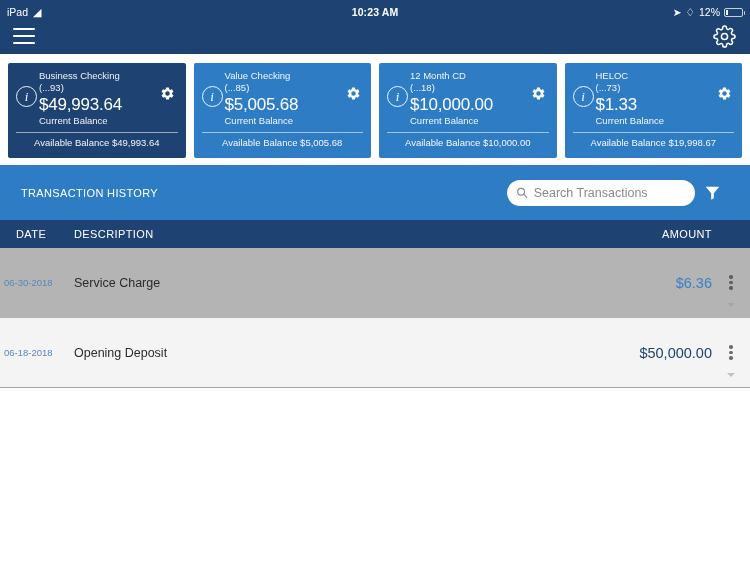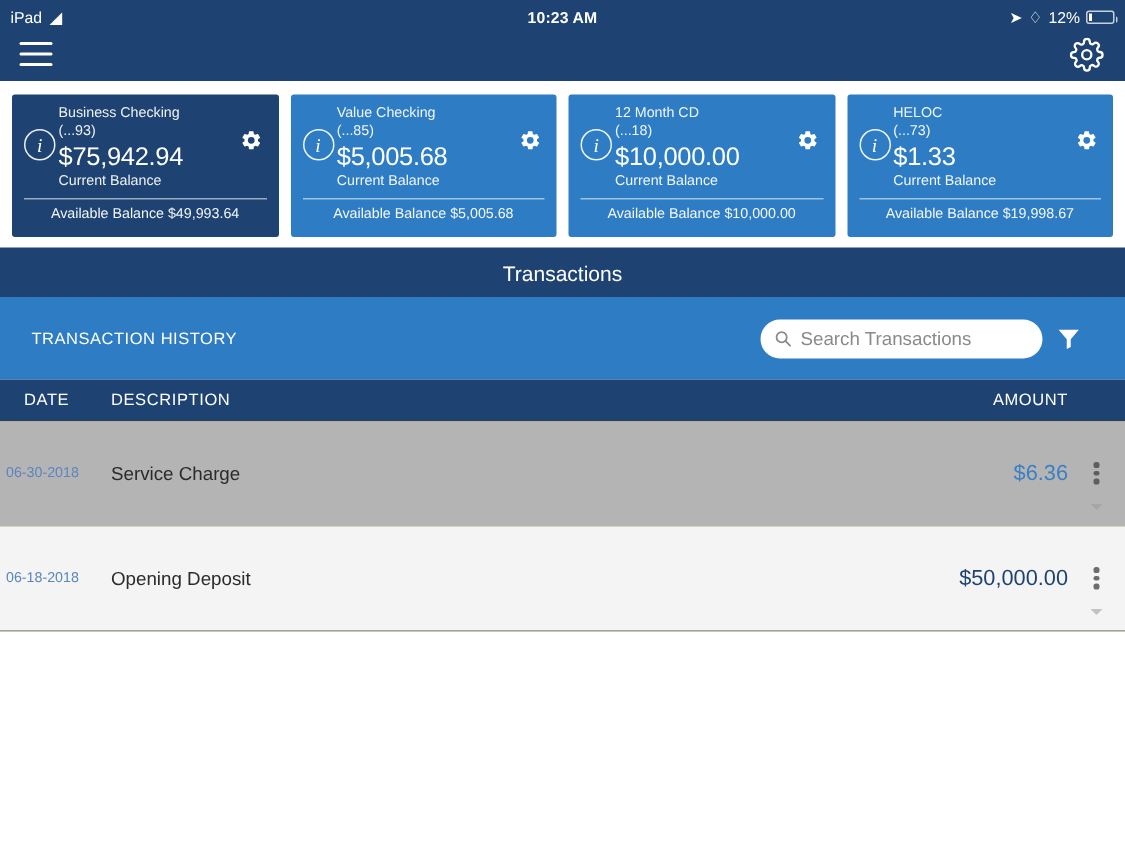--- a/index.html
+++ b/index.html
@@ -182,21 +182,21 @@
   </div>
 
   <div class="cards-wrap">
 
     <div class="card selected">
       <div class="card-top">
         <div class="info-icon">i</div>
         <div class="card-mid">
           <div class="acct-name">Business Checking</div>
           <div class="acct-mask">(...93)</div>
-          <div class="acct-balance">$75,942.94</div>
+          <div class="acct-balance">$49,993.64</div>
           <div class="acct-sub">Current Balance</div>
         </div>
         <div class="card-gear">
           <svg width="15" height="15" viewBox="0 0 24 24" fill="#ffffff">
             <path d="M19.14 12.94a7.07 7.07 0 0 0 0-1.88l2.03-1.58a.5.5 0 0 0 .12-.64l-1.92-3.32a.5.5 0 0 0-.6-.22l-2.39.96a7.02 7.02 0 0 0-1.62-.94l-.36-2.54a.5.5 0 0 0-.5-.42h-3.84a.5.5 0 0 0-.5.42l-.36 2.54c-.58.24-1.12.56-1.62.94l-2.39-.96a.5.5 0 0 0-.6.22L2.71 8.84a.5.5 0 0 0 .12.64l2.03 1.58a7.07 7.07 0 0 0 0 1.88l-2.03 1.58a.5.5 0 0 0-.12.64l1.92 3.32c.12.22.38.3.6.22l2.39-.96c.5.38 1.04.7 1.62.94l.36 2.54c.04.24.25.42.5.42h3.84c.25 0 .46-.18.5-.42l.36-2.54c.58-.24 1.12-.56 1.62-.94l2.39.96c.22.08.48 0 .6-.22l1.92-3.32a.5.5 0 0 0-.12-.64zM12 15.6A3.6 3.6 0 1 1 15.6 12 3.6 3.6 0 0 1 12 15.6z"></path>
           </svg>
         </div>
       </div>
       <div class="card-rule"></div>
       <div class="card-avail">Available Balance $49,993.64</div>
@@ -254,21 +254,20 @@
             <path d="M19.14 12.94a7.07 7.07 0 0 0 0-1.88l2.03-1.58a.5.5 0 0 0 .12-.64l-1.92-3.32a.5.5 0 0 0-.6-.22l-2.39.96a7.02 7.02 0 0 0-1.62-.94l-.36-2.54a.5.5 0 0 0-.5-.42h-3.84a.5.5 0 0 0-.5.42l-.36 2.54c-.58.24-1.12.56-1.62.94l-2.39-.96a.5.5 0 0 0-.6.22L2.71 8.84a.5.5 0 0 0 .12.64l2.03 1.58a7.07 7.07 0 0 0 0 1.88l-2.03 1.58a.5.5 0 0 0-.12.64l1.92 3.32c.12.22.38.3.6.22l2.39-.96c.5.38 1.04.7 1.62.94l.36 2.54c.04.24.25.42.5.42h3.84c.25 0 .46-.18.5-.42l.36-2.54c.58-.24 1.12-.56 1.62-.94l2.39.96c.22.08.48 0 .6-.22l1.92-3.32a.5.5 0 0 0-.12-.64zM12 15.6A3.6 3.6 0 1 1 15.6 12 3.6 3.6 0 0 1 12 15.6z"></path>
           </svg>
         </div>
       </div>
       <div class="card-rule"></div>
       <div class="card-avail">Available Balance $19,998.67</div>
     </div>
 
   </div>
 
-  <div class="tx-title">Transactions</div>
 
   <div class="tx-toolbar">
     <div class="tx-hist-label">TRANSACTION HISTORY</div>
     <div class="search-box">
       <svg width="13" height="13" viewBox="0 0 24 24" fill="none" stroke="#8a8a8e" stroke-width="2.4">
         <circle cx="10.5" cy="10.5" r="7"></circle>
         <line x1="16" y1="16" x2="22" y2="22" stroke-linecap="round"></line>
       </svg>
       <input class="search-input" type="text" placeholder="Search Transactions" style="">
     </div>

